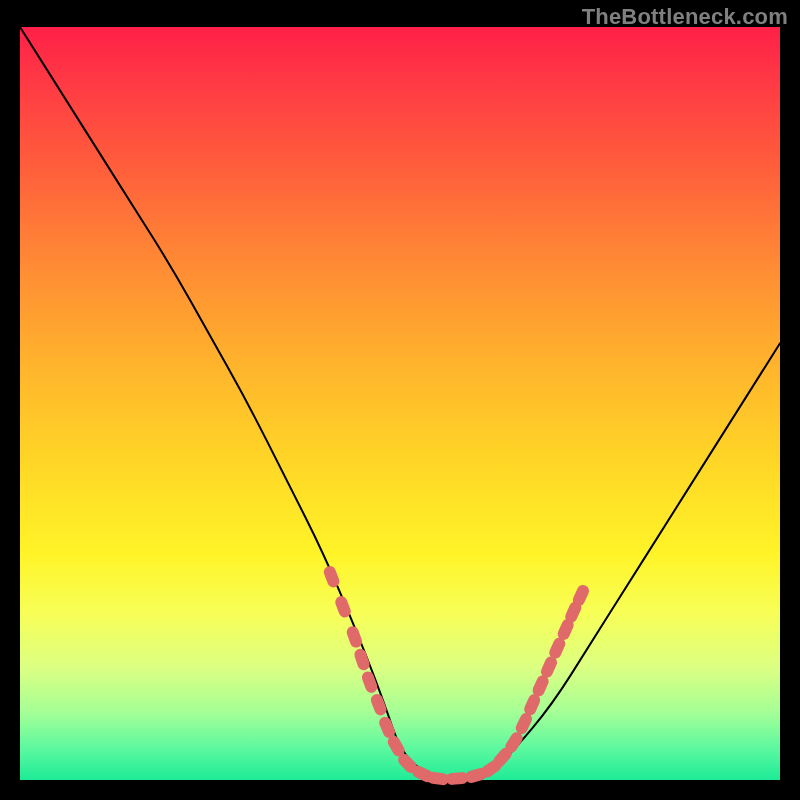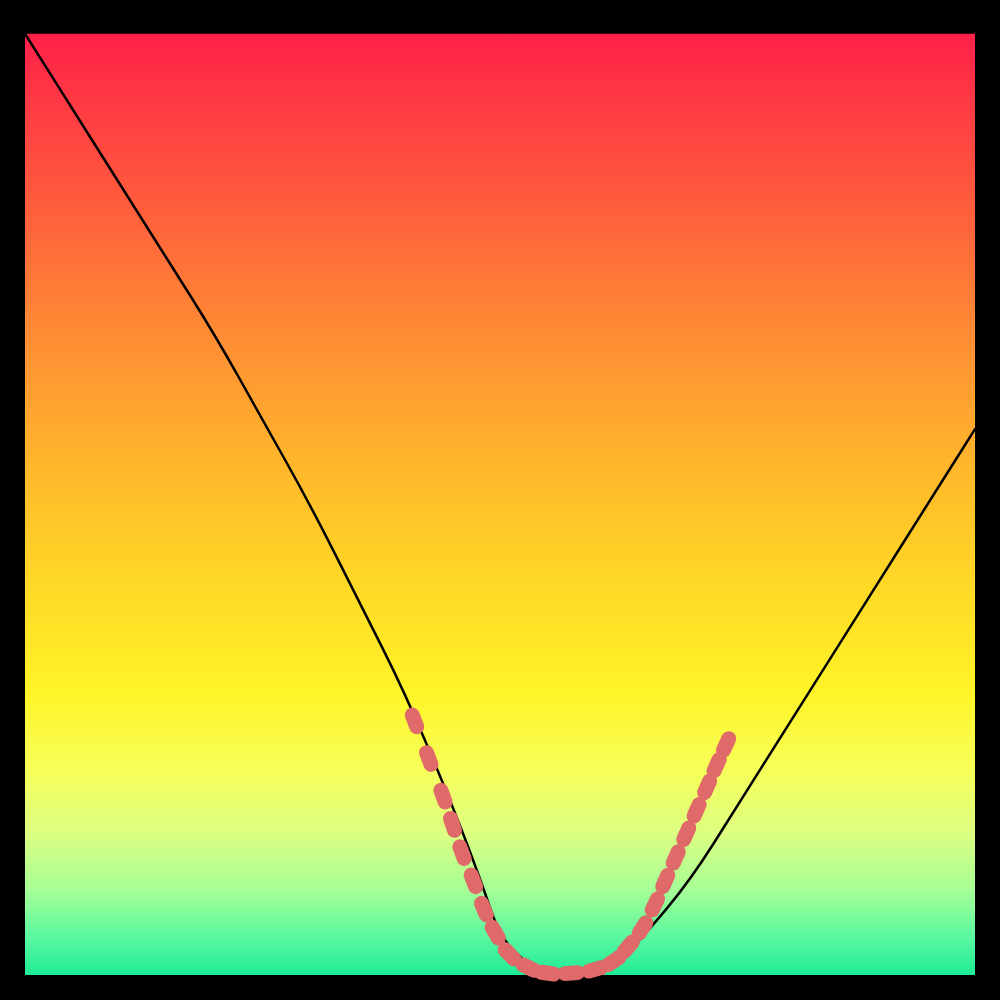--- a/index.html
+++ b/index.html
@@ -89,13 +89,14 @@
         <rect x="-11" y="-6" width="22" height="12" rx="6" ry="6" fill="#e0696a" transform="translate(512.2 677.7) rotate(-66.1)"></rect>
         <rect x="-11" y="-6" width="22" height="12" rx="6" ry="6" fill="#e0696a" transform="translate(520.6 658.9) rotate(-66.1)"></rect>
         <rect x="-11" y="-6" width="22" height="12" rx="6" ry="6" fill="#e0696a" transform="translate(529.0 640.0) rotate(-66.1)"></rect>
         <rect x="-11" y="-6" width="22" height="12" rx="6" ry="6" fill="#e0696a" transform="translate(537.3 621.2) rotate(-66.1)"></rect>
         <rect x="-11" y="-6" width="22" height="12" rx="6" ry="6" fill="#e0696a" transform="translate(545.7 602.4) rotate(-66.2)"></rect>
         <rect x="-11" y="-6" width="22" height="12" rx="6" ry="6" fill="#e0696a" transform="translate(553.3 585.1) rotate(-65.8)"></rect>
         <rect x="-11" y="-6" width="22" height="12" rx="6" ry="6" fill="#e0696a" transform="translate(560.9 568.5) rotate(-65.4)"></rect>
       </g>
   </svg>
 
+  <div class="watermark">TheBottleneck.com</div>
 </div>
 
 </body></html>

